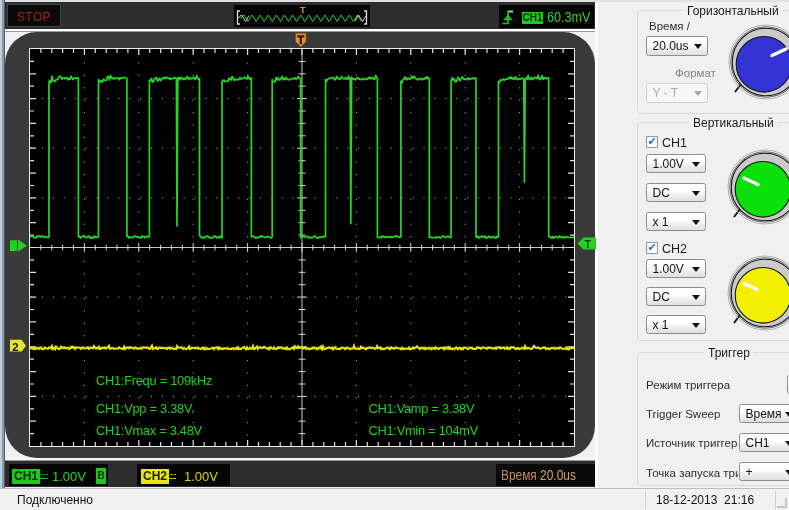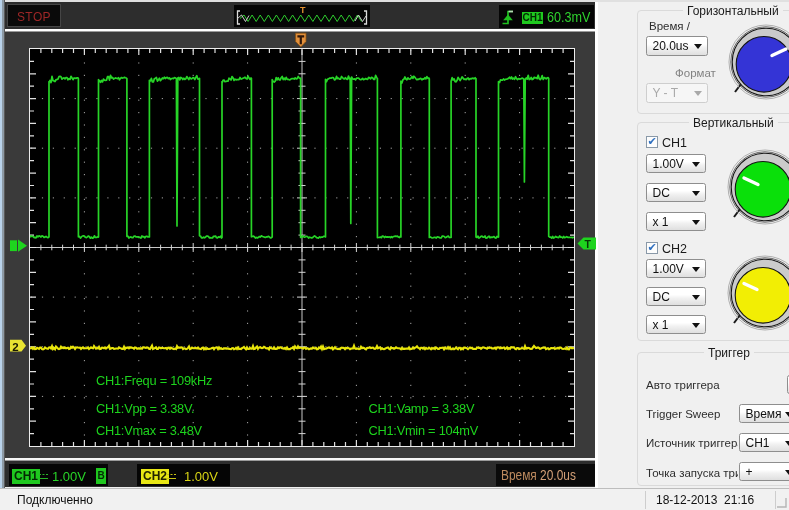--- a/index.html
+++ b/index.html
@@ -16,21 +16,21 @@
   text-align:center; line-height:24px; }
 #prevbox { position:absolute; left:229px; top:3px; width:136px; height:22px; background:#050505; }
 #trigbox { position:absolute; left:494px; top:3px; width:95px; height:23px; background:#050505; }
 #trigbox svg { position:absolute; left:3px; top:2px; }
 #ch1badge { position:absolute; left:23px; top:7px; width:21px; height:12px; background:#1fc81f;
   color:#032803; font-size:10px; font-weight:bold; text-align:center; line-height:12px; }
 #mv { position:absolute; left:48px; top:3px; color:#2fd42f; font-size:15px; transform:scaleX(0.84); transform-origin:left top; }
 
 #sep1 { left:5px; top:29px; width:590px; height:3px;
   background:linear-gradient(180deg,#ffffff 0 2px,#9a9a9a 2px 3px); }
-#panel { left:5px; top:32px; width:590px; height:426px; background:#3a3a3a; }
+#panel { left:5px; top:32px; width:590px; height:426px; background:#3a3a3a;border-radius:32px; }
 #screenwrap { position:absolute; left:24px; top:16px; width:546px; height:399px; }
 
 #sep2 { left:5px; top:458px; width:590px; height:3px;
   background:linear-gradient(180deg,#f5f5f5 0 2px,#9a9a9a 2px 3px); }
 #chbar { left:5px; top:461px; width:590px; height:26px; background:#2d2d2d; }
 .blkbox { position:absolute; top:3px; height:22px; background:#050505; }
 .chbadge { position:absolute; top:5px; height:15px; font-size:12px; font-weight:bold;
   text-align:center; line-height:15px; }
 .coup { position:absolute; width:9px; }
 #chbar .val { position:absolute; top:5px; font-size:13px; }
@@ -223,21 +223,21 @@
 <line x1="65" y1="62" x2="71" y2="70" stroke="#1a1a1a" stroke-width="2"></line>
 <circle cx="40" cy="40" r="37" fill="none" stroke="#a8a8a8" stroke-width="0.9"></circle>
 <circle cx="40" cy="40" r="33.8" fill="#cbcbcb" stroke="#141414" stroke-width="1.1"></circle>
 <circle cx="40" cy="40" r="35.2" fill="none" stroke="#2a2a2a" stroke-width="0.7"></circle>
 <circle cx="38" cy="42.3" r="27.8" fill="#f2ee04" stroke="#141414" stroke-width="1.1"></circle>
 <line x1="19" y1="30.5" x2="32" y2="36.5" stroke="#fff" stroke-width="3.4" stroke-linecap="round"></line>
 </svg></div>
 
     <div class="fs" style="left:3px; top:350px; width:175px; height:134px;"></div>
     <div class="fslabel" style="left:70px; top:344px;">Триггер</div>
-    <div class="lab" style="left:12px; top:377px;">Авто триггера</div>
+    <div class="lab" style="left:12px; top:377px;">Режим триггера</div>
     <div class="dd" style="left:105px;top:373px;width:60px;height:19px;margin-left:48px;">
         <span style="transform:translateY(-50%) scaleX(0.85);transform-origin:left center;">Синхро</span>
         <i></i>
       </div>
     <div class="lab" style="left:12px; top:406px;">Trigger Sweep</div>
     <div class="dd" style="left:105px;top:402px;width:60px;height:19px;">
         <span>Время</span>
         <i></i>
       </div>
     <div class="lab" style="left:12px; top:435px; width:92px; overflow:hidden;">Источник триггера</div>

